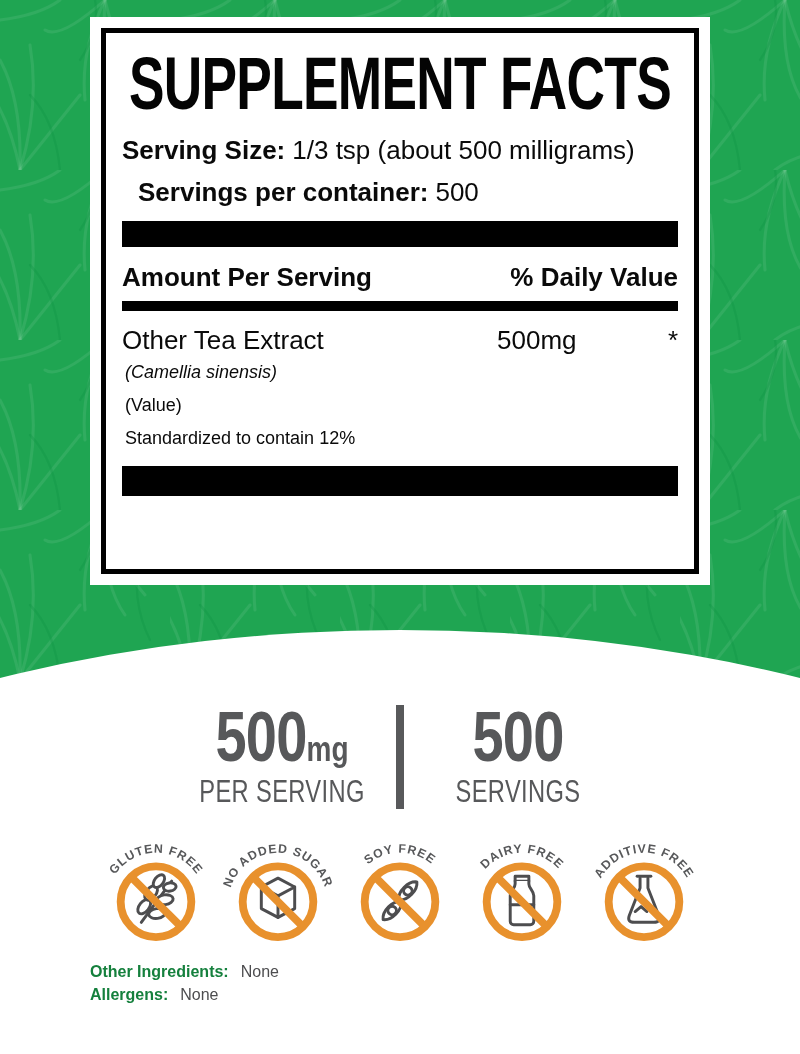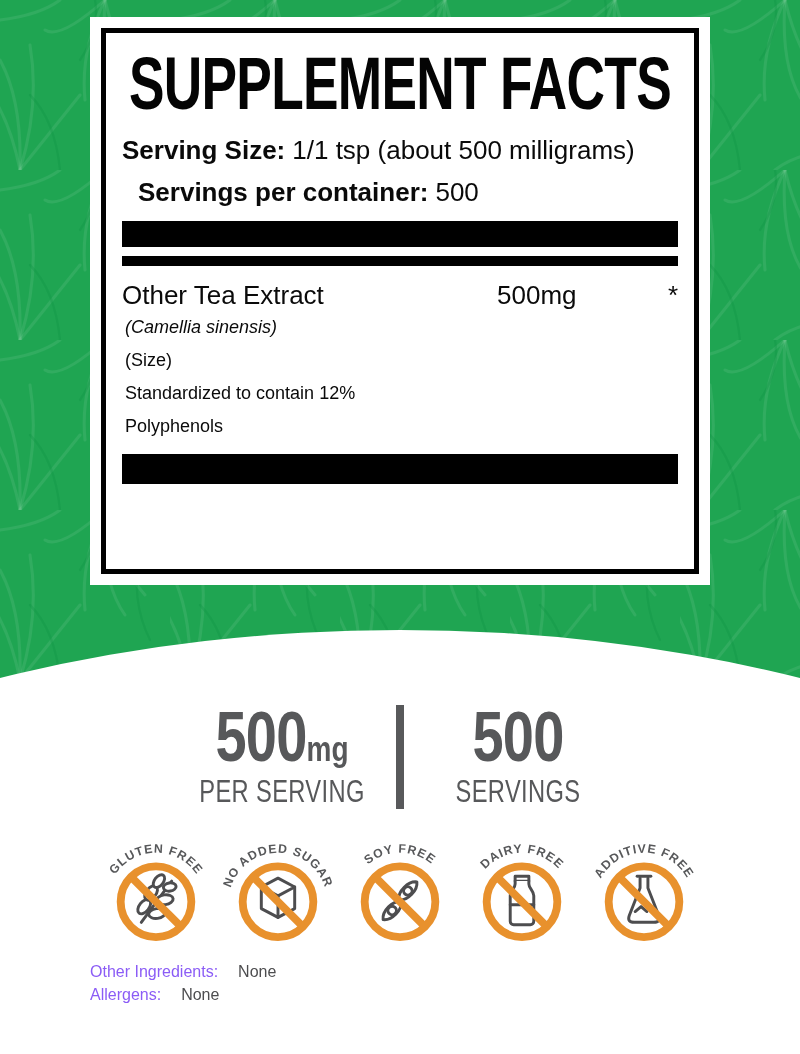--- a/index.html
+++ b/index.html
@@ -57,21 +57,21 @@
   svg.badge{width:106px;height:114px;display:block;overflow:visible;}
   .arc-text{font-size:12.5px;font-weight:700;letter-spacing:1px;fill:#57585a;
             font-family:"Liberation Sans",sans-serif;}
   .ring{fill:none;stroke:#e8912d;stroke-width:8;}
   .slash{stroke:#e8912d;stroke-width:8;}
   .badge-icon{stroke:#4d4d4f;stroke-width:3;fill:#ffffff;stroke-linejoin:round;stroke-linecap:round;}
   .badge-icon .nofill{fill:none;}
 
   
   .footer-notes{margin:16px 0 0 90px;font-size:16px;line-height:23px;color:#4d4d4f;position:relative;z-index:3;}
-  .footer-notes .b{font-weight:400;color:#8b5cf6;margin-right:20px;}
+  .footer-notes .b{font-weight:700;color:#15803d;margin-right:12px;}
 </style>
 </head>
 <body>
 
 <div class="page">
 
   <div class="hero">
     <svg class="leaf-pattern" width="800" height="710" aria-hidden="true">
       <defs>
         <pattern id="leafpat" width="170" height="170" patternUnits="userSpaceOnUse">
@@ -97,36 +97,39 @@
       <rect width="800" height="710" fill="url(#leafpat)"></rect>
     </svg>
     <div class="white-curve"></div>
 
     <div class="facts-panel">
       <div class="facts-inner">
         <div class="facts-title">
           <span class="t">SUPPLEMENT FACTS</span>
         </div>
         <div class="line serving">
-          <span class="b">Serving Size:</span><span>1/1 tsp (about 500 milligrams)</span>
+          <span class="b">Serving Size:</span><span>1/3 tsp (about 500 milligrams)</span>
         </div>
         <div class="line servings">
           <span class="b">Servings per container:</span><span>500</span>
         </div>
         <div class="bar bar1"></div>
+        <div class="hdr-row">
+          <span>Amount Per Serving</span>
+          <span>% Daily Value</span>
+        </div>
         <div class="bar bar-thin"></div>
         <div class="ing-row">
           <span class="ing-name">Other Tea Extract</span>
           <span class="ing-amt">500mg</span>
           <span class="ing-dv">*</span>
         </div>
         <div class="ing-detail italic">(Camellia sinensis)</div>
-        <div class="ing-detail">(Size)</div>
+        <div class="ing-detail">(Value)</div>
         <div class="ing-detail">Standardized to contain 12%</div>
-        <div class="ing-detail">Polyphenols</div>
         <div class="bar bar2"></div>
       </div>
     </div>
   </div>
 
   <div class="stats-row">
     <div class="stat">
       <div class="stat-num-inner"><span>500</span><span class="stat-unit">mg</span></div>
       <div class="stat-label-inner">PER SERVING</div>
     </div>

